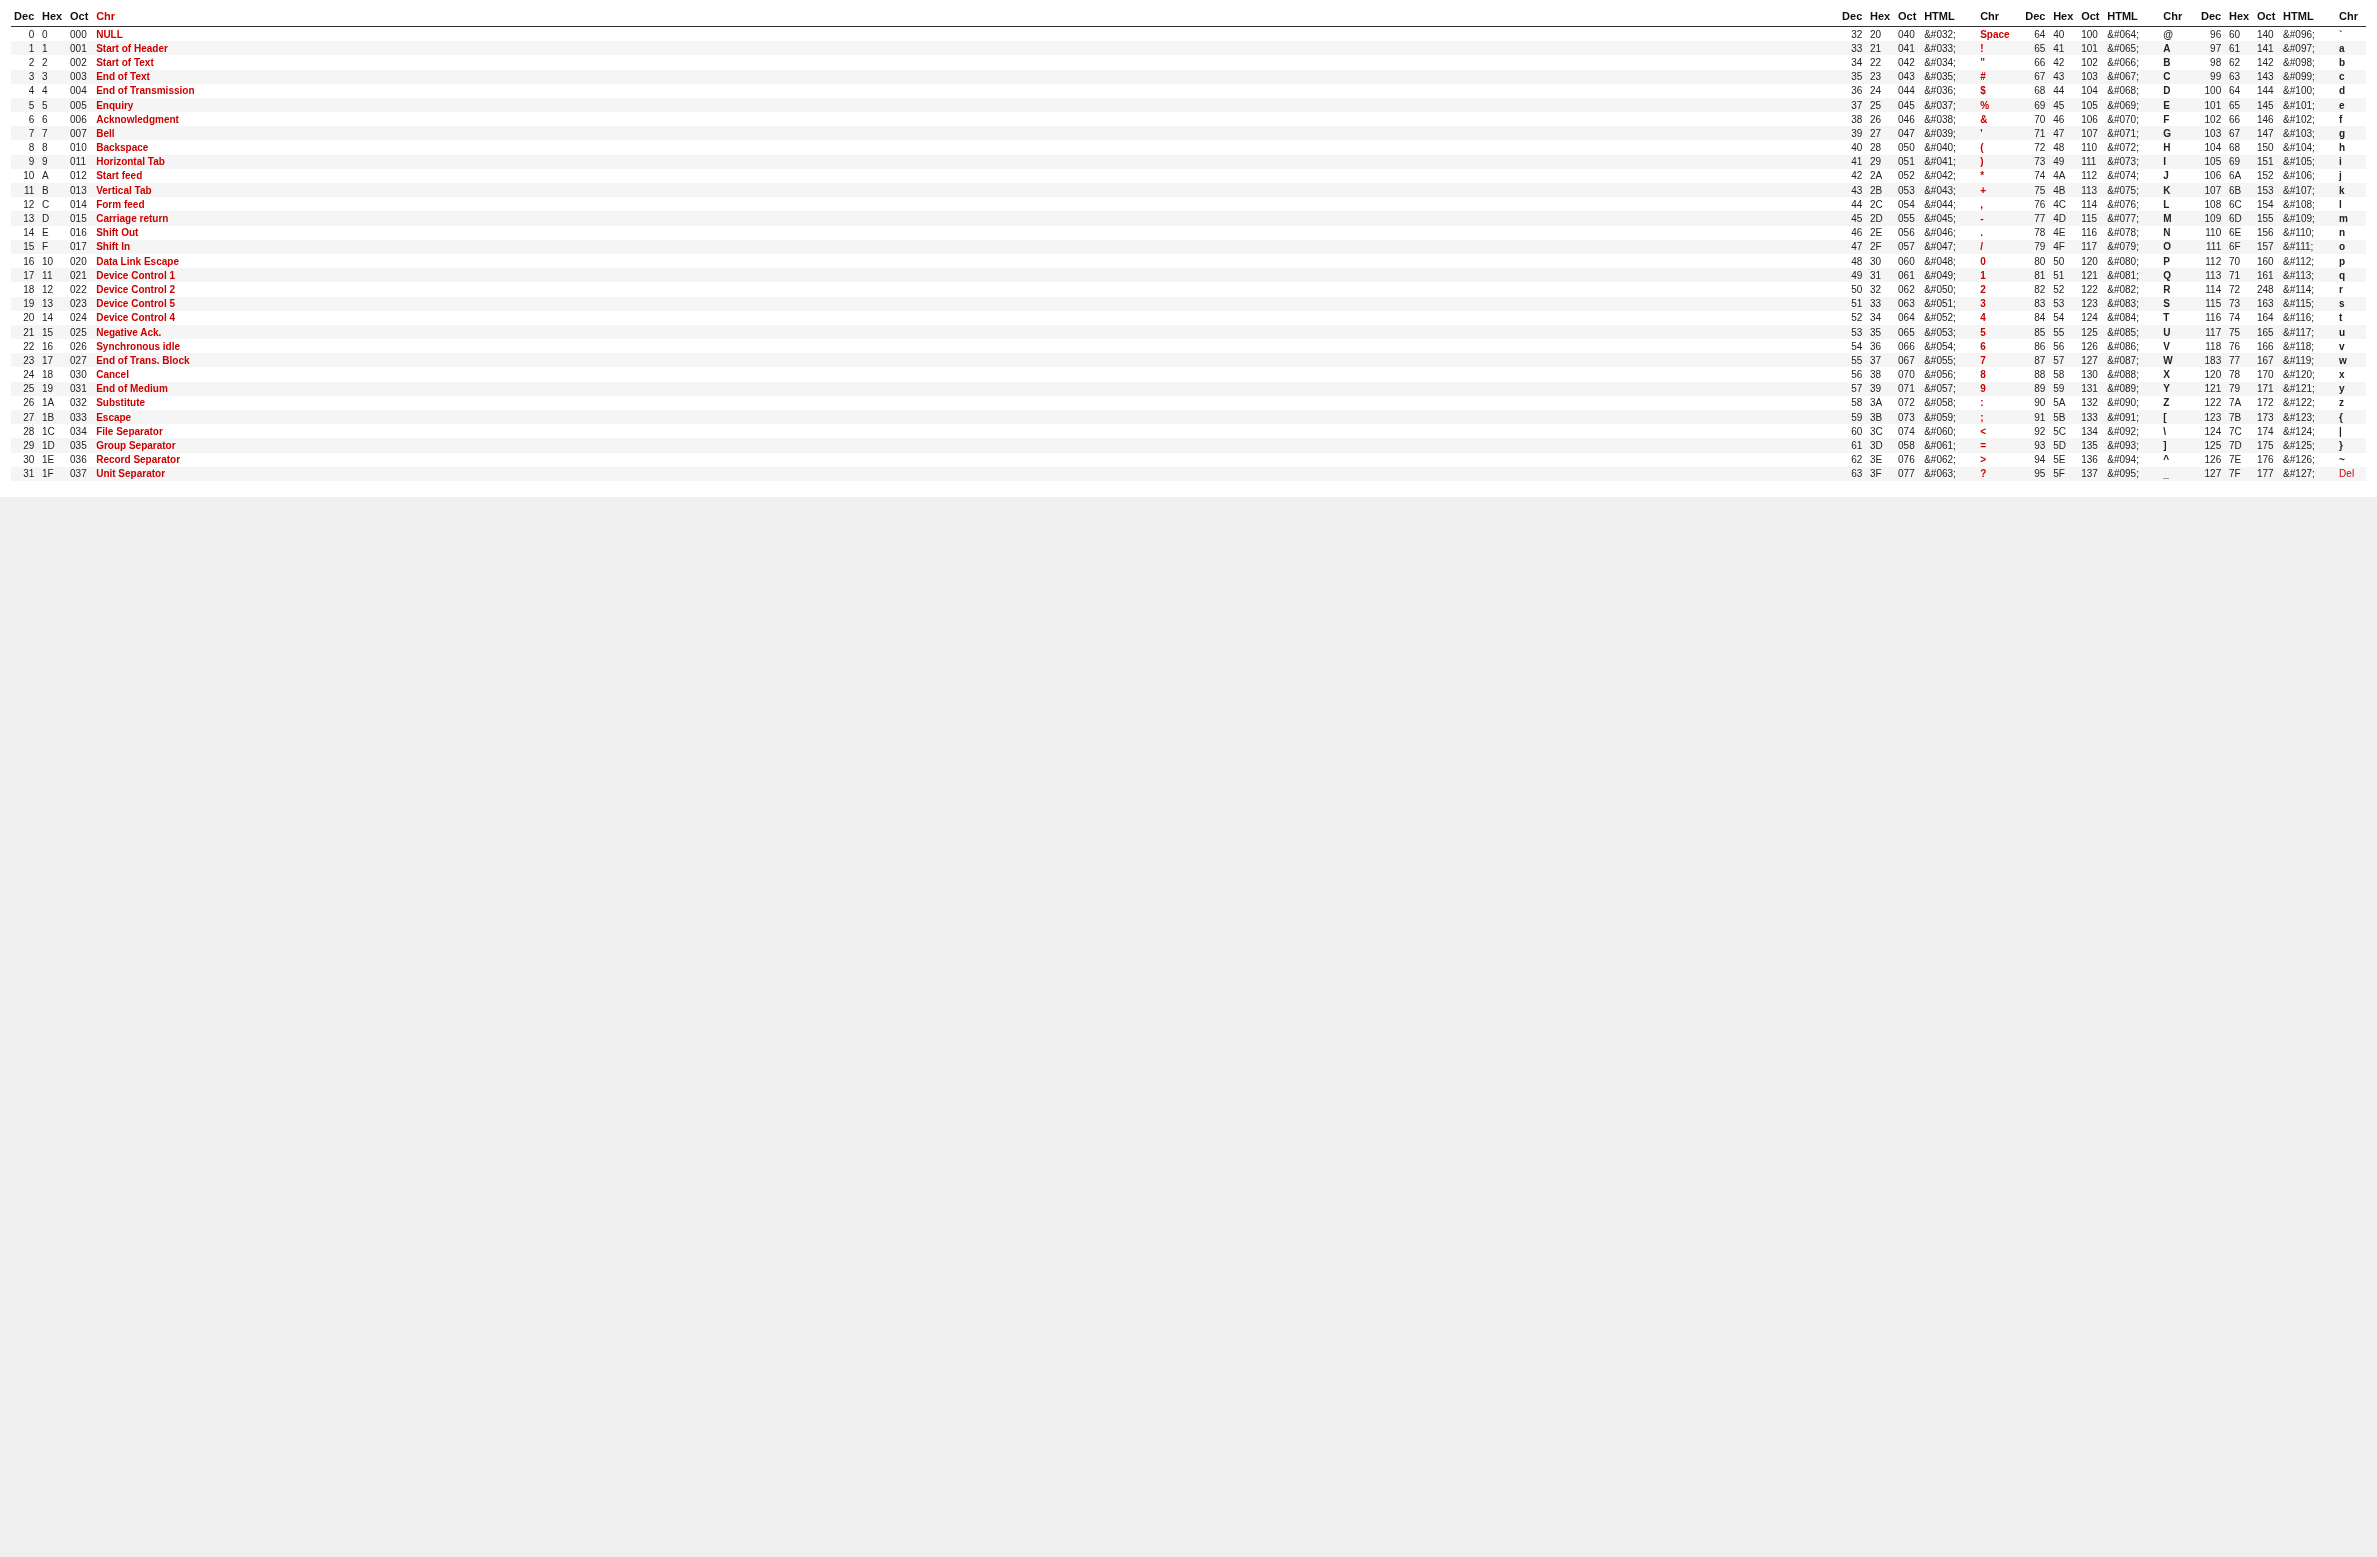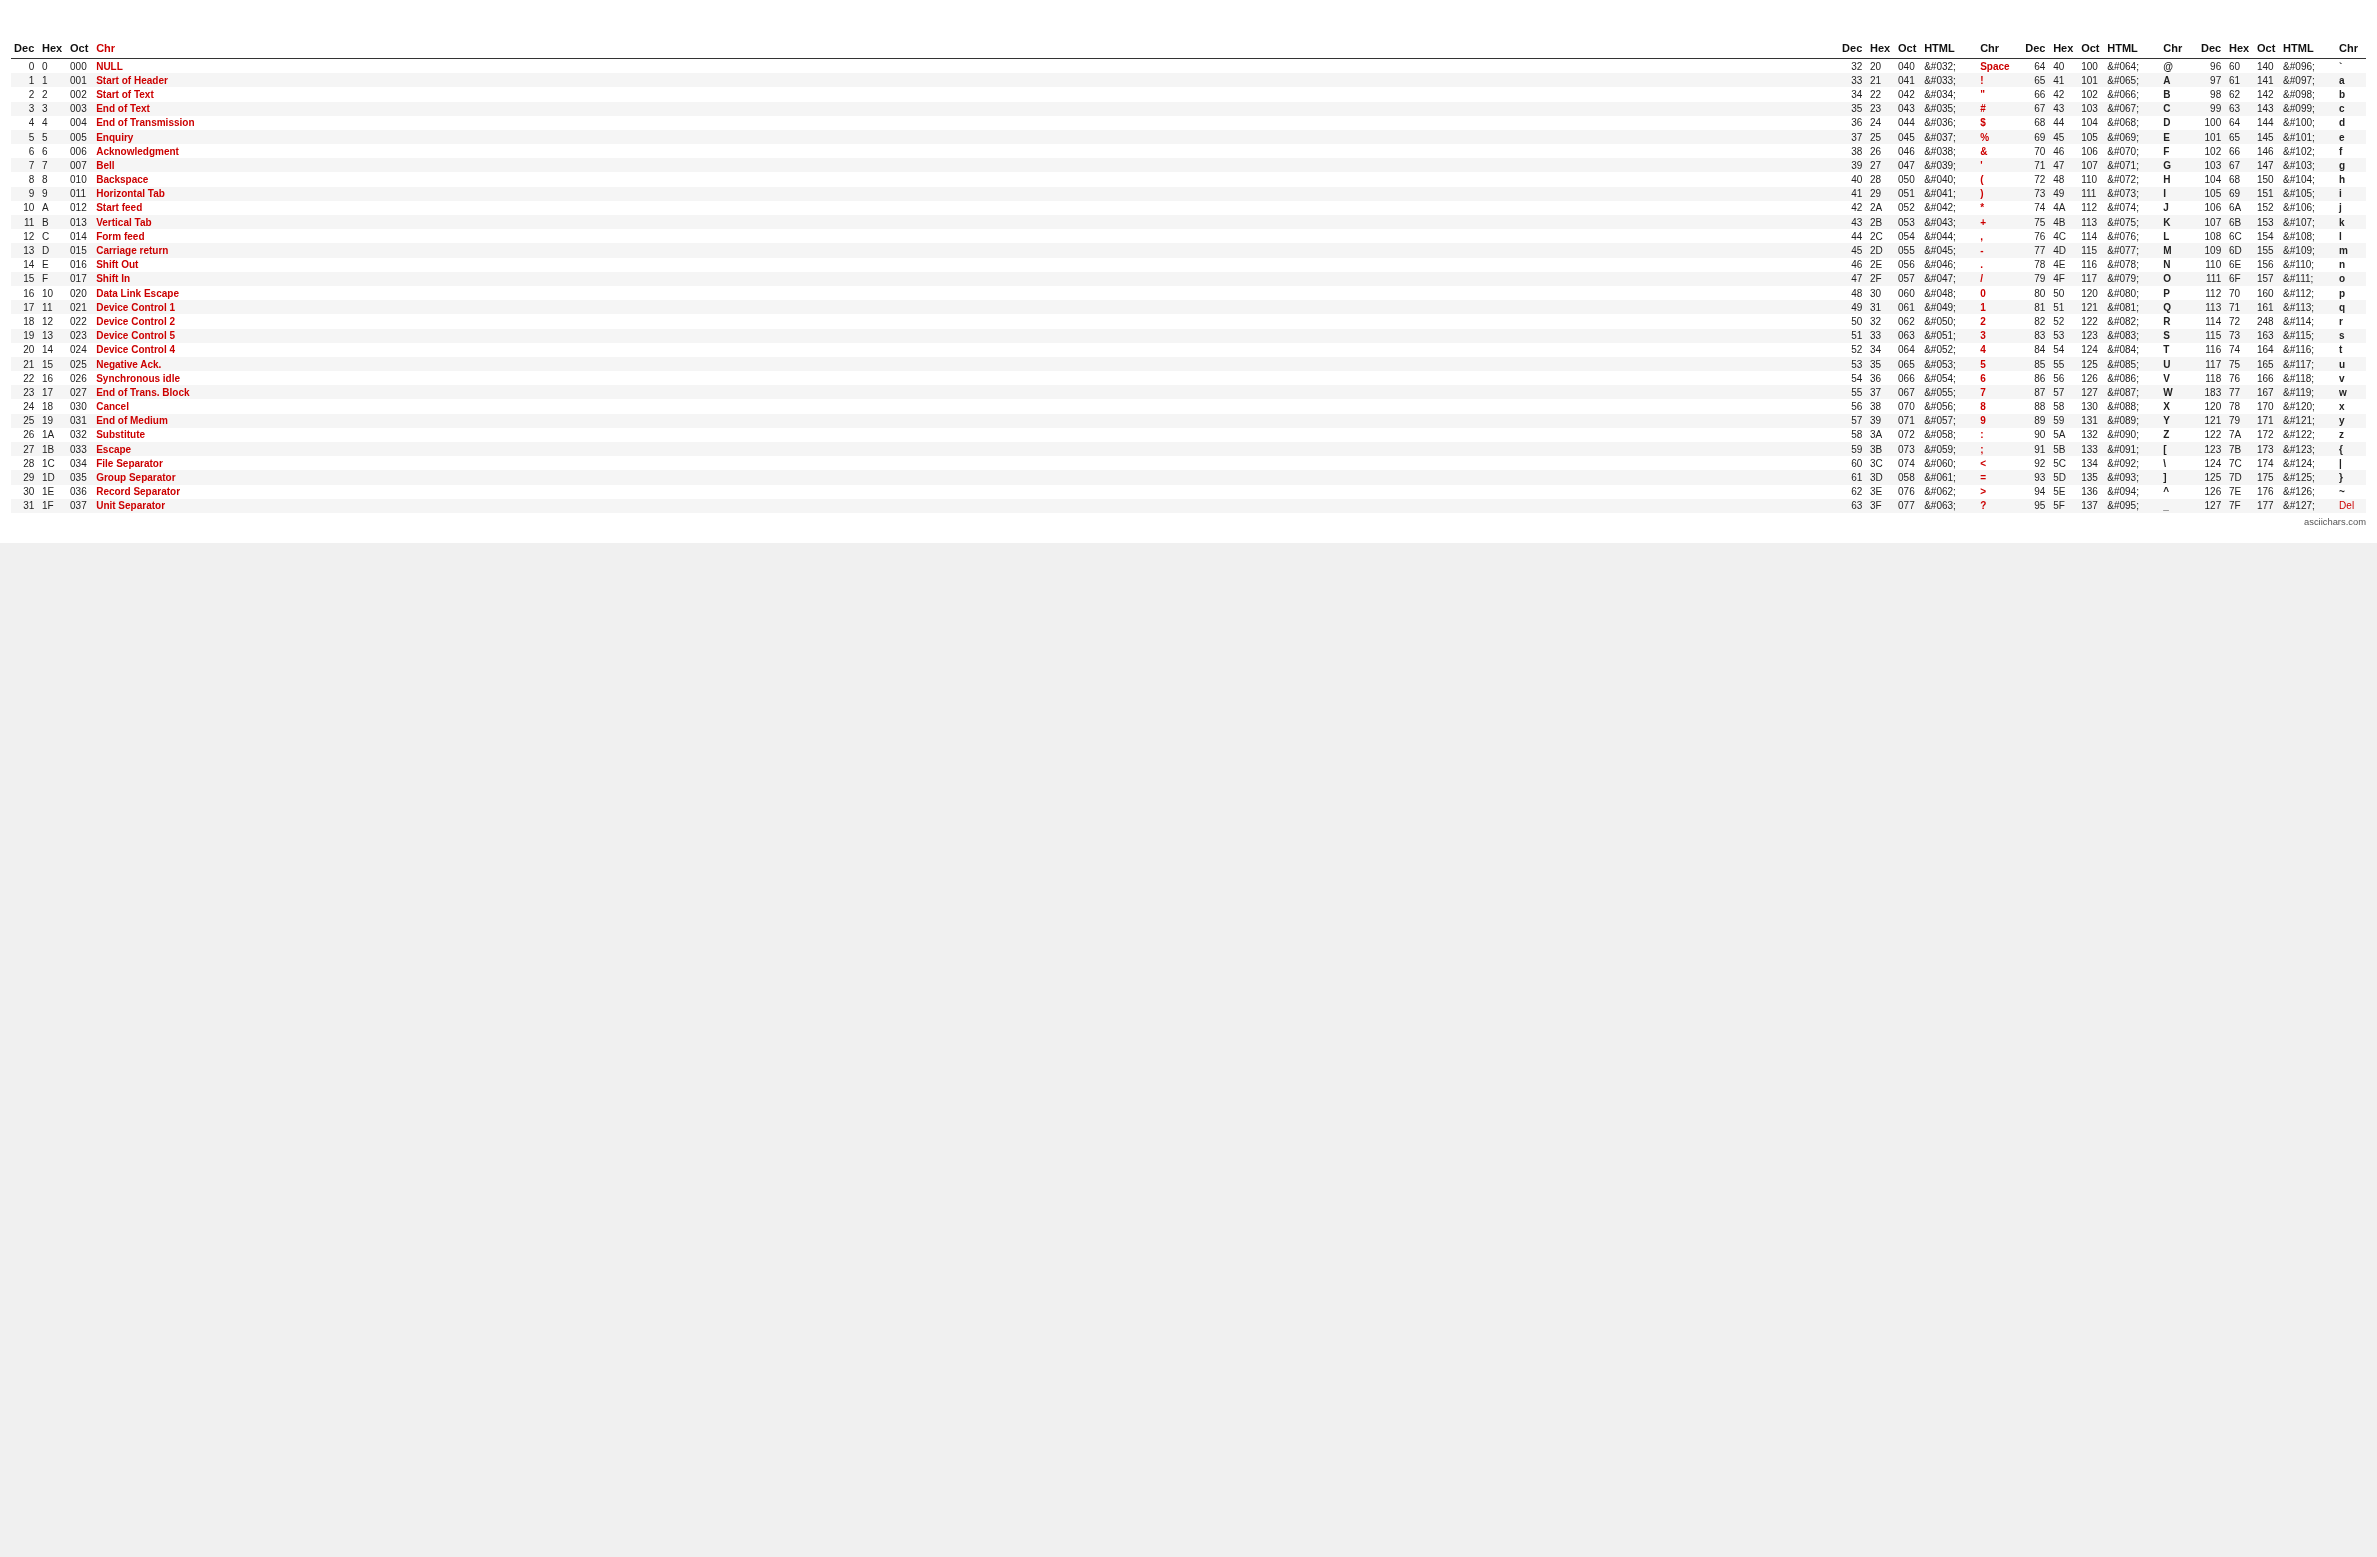--- a/index.html
+++ b/index.html
@@ -10,21 +10,20 @@
       color: #222;
     }
     .container {
       background: #fff;
       padding: 7.8px 11px 15.6px 11px;
       max-width: 100%;
     }
     table {
       border-collapse: collapse;
       width: 100%;
-      margin-top: 32px;
     }
     th {
       text-align: left;
       font-weight: bold;
       font-size: 11px;
       padding: 2.3px 4.7px 3.9px 3.1px;
       border-bottom: 1.6px solid #333;
       color: #111;
     }
     td {
@@ -846,15 +845,14 @@
           <td class="col-chr" style="font-weight: bold;">_</td>
           <td class="sep"></td>
           <td class="col-dec">127</td>
           <td class="col-hex">7F</td>
           <td class="col-oct">177</td>
           <td class="col-html">&amp;#127;</td>
           <td class="col-chr" style="font-weight: normal; color: rgb(204, 0, 0);">Del</td>
         </tr>
       </tbody>
   </table>
-  <div class="footer">asciichars.com</div>
 </div>
 
 
 </body></html>

